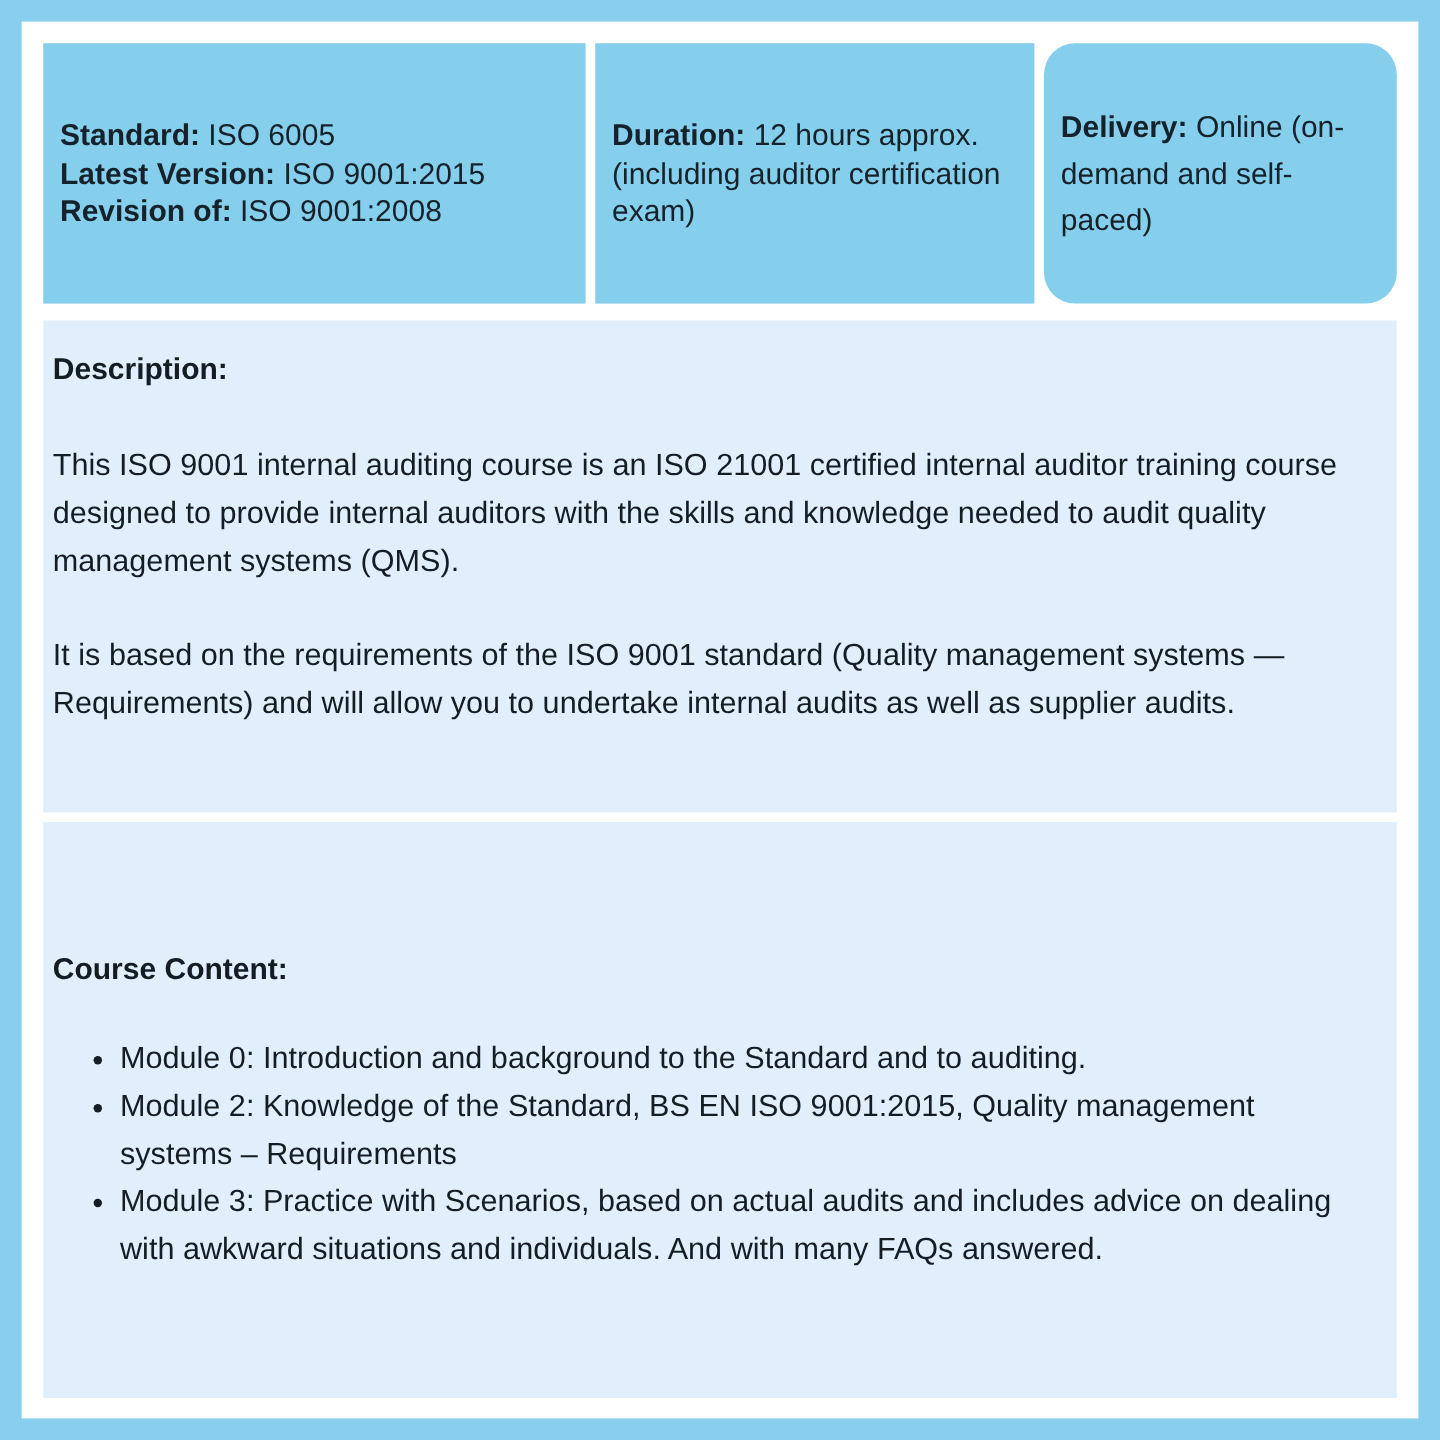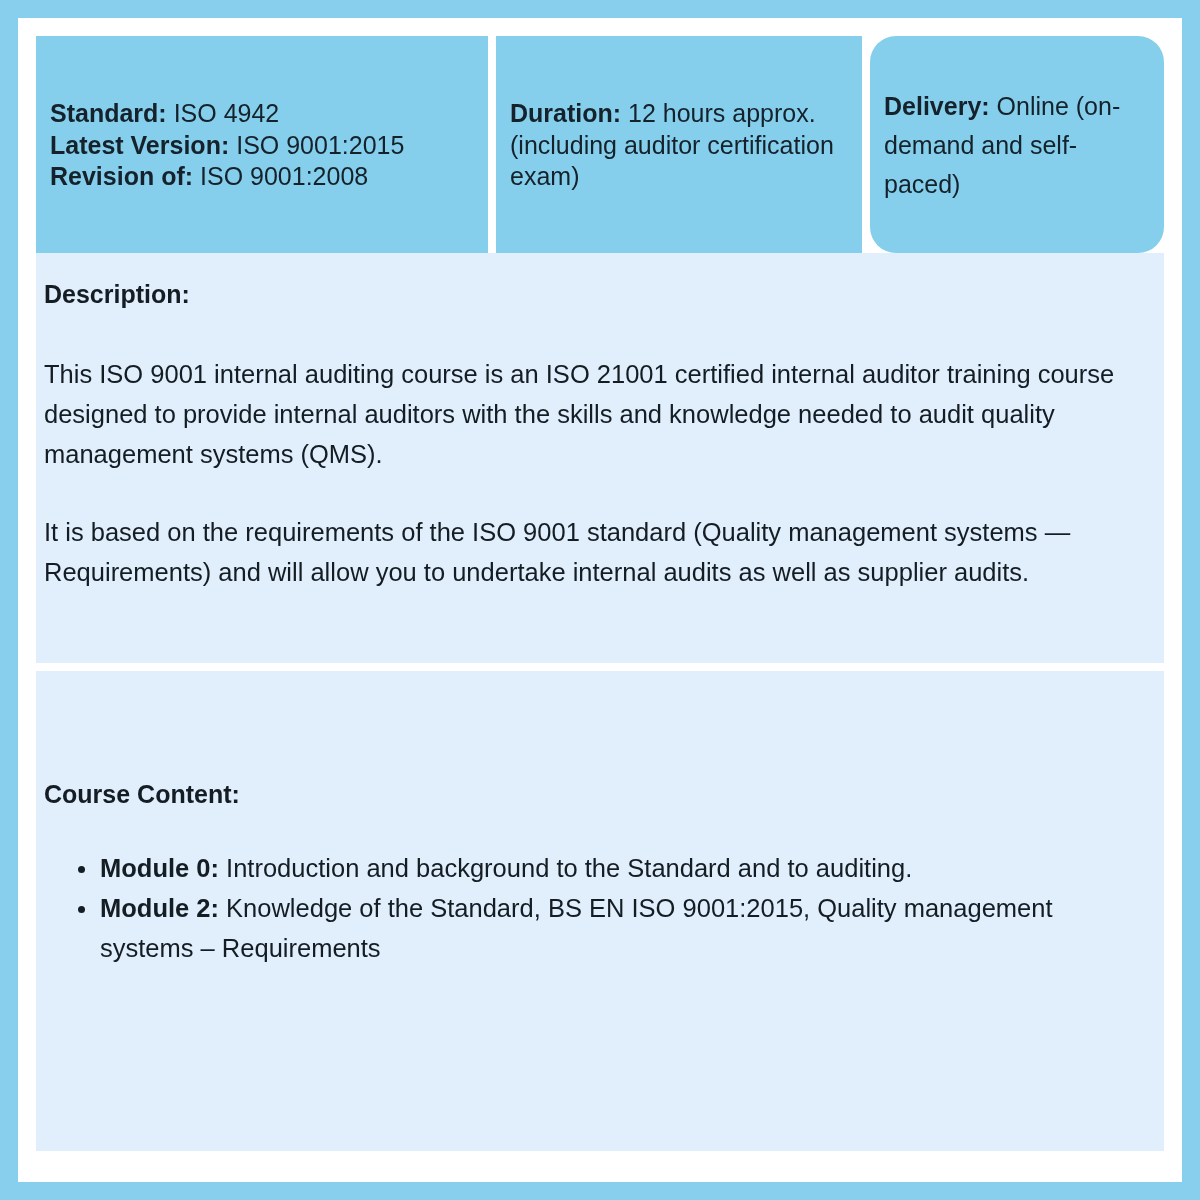--- a/index.html
+++ b/index.html
@@ -71,21 +71,21 @@
   }
 
   
   .panel {
     background: #e1eefb;
     box-sizing: border-box;
     width: 1128px;
     color: #141d24;
   }
   .panel-description {
-    margin-top: 0;
+    margin-top: 14px;
     height: 410px;
     padding: 24px 8px 10px 8px;
   }
   .panel-content {
     margin-top: 8px;
     height: 480px;
     padding: 24px 24px 10px 8px;
   }
 
   .section-heading {
@@ -121,34 +121,34 @@
   .module-item .bullet-dot {
     position: absolute;
     left: 34px;
     top: 17px;
     width: 7px;
     height: 7px;
     border-radius: 50%;
     background: #141d24;
   }
   .module-label {
-    font-weight: bold;
+    font-weight: normal;
   }
 </style>
 </head>
 <body>
 
 <div class="page-frame">
   <div class="table-wrap">
 
     <div class="header-row">
 
       <div class="header-cell cell-standard">
         <div class="hdr-line">
-          <span class="hdr-label">Standard:</span><span> ISO 4942</span>
+          <span class="hdr-label">Standard:</span><span> ISO 6005</span>
         </div>
         <div class="hdr-line">
           <span class="hdr-label">Latest Version:</span><span> ISO 9001:2015</span>
         </div>
         <div class="hdr-line">
           <span class="hdr-label">Revision of:</span><span> ISO 9001:2008</span>
         </div>
       </div>
 
       <div class="header-cell cell-duration">
@@ -175,17 +175,21 @@
       <div class="section-heading">Course Content:</div>
       <ul class="module-list">
         <li class="module-item">
           <span class="bullet-dot"></span>
           <span class="module-label">Module 0:</span><span> Introduction and background to the Standard and to auditing.</span>
         </li>
         <li class="module-item">
           <span class="bullet-dot"></span>
           <span class="module-label">Module 2:</span><span> Knowledge of the Standard, BS EN ISO 9001:2015, Quality management systems – Requirements</span>
         </li>
+        <li class="module-item">
+          <span class="bullet-dot"></span>
+          <span class="module-label">Module 3:</span><span> Practice with Scenarios, based on actual audits and includes advice on dealing with awkward situations and individuals. And with many FAQs answered.</span>
+        </li>
       </ul>
     </div>
 
   </div>
 </div>
 
 </body></html>

